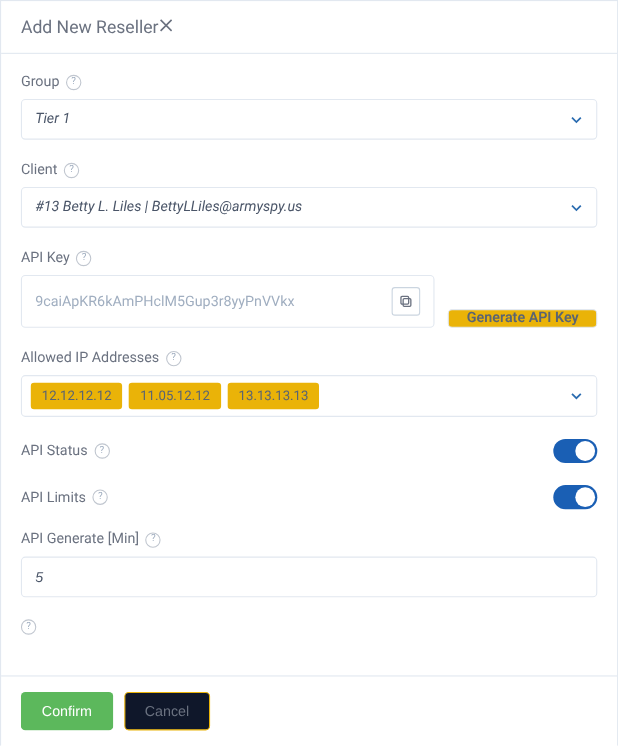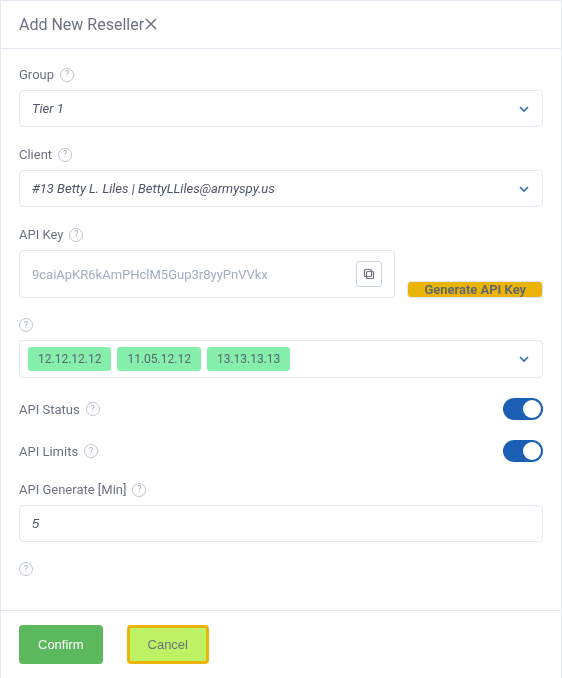--- a/index.html
+++ b/index.html
@@ -130,21 +130,21 @@
   .ip-row {
     border: 1px solid #e2e8f0;
     border-radius: 4px;
     padding: 6px 8px;
     display: flex;
     align-items: center;
     gap: 6px;
     position: relative;
   }
   .ip-tag {
-    background: #86efac;
+    background: #eab308;
     color: #5a6472;
     font-size: 12px;
     padding: 5px 10px;
     border-radius: 3px;
   }
   .ip-dropdown {
     margin-left: auto;
     padding-right: 4px;
   }
   .toggle-row {
@@ -168,38 +168,38 @@
     height: 18px;
     background: #fff;
     border-radius: 50%;
     top: 2px;
     right: 2px;
   }
   .modal-footer {
     border-top: 1px solid #e2e8f0;
     padding: 14px 18px;
     display: flex;
-    gap: 24px;
+    gap: 10px;
   }
   .btn {
     padding: 9px 18px;
     border-radius: 4px;
     font-size: 13px;
     cursor: pointer;
     border: 1px solid transparent;
   }
   .btn-confirm {
     background: #5cb85c;
     color: #fff;
     font-weight: 500;
   }
   .btn-cancel {
-    background: #bef264;
-    color: #6b7280;
-    border: 3px solid #eab308;
+    background: #0f172a;
+    color: #6b7280;
+    border: 1px solid #eab308;
   }
 </style>
 </head>
 <body>
 
 <div class="modal">
 
   <div class="modal-header">
     <div class="modal-title">Add New Reseller</div>
     <div class="modal-close">
@@ -257,20 +257,21 @@
           </div>
         </div>
         <div class="gen-btn">
           <span>Generate API Key</span>
         </div>
       </div>
     </div>
 
     <div class="field">
       <div class="field-label">
+        <span>Allowed IP Addresses</span>
         <span class="help-icon">?</span>
       </div>
       <div class="ip-row">
         <span class="ip-tag">12.12.12.12</span>
         <span class="ip-tag">11.05.12.12</span>
         <span class="ip-tag">13.13.13.13</span>
         <span class="chevron-down ip-dropdown">
           <svg width="12" height="12" viewBox="0 0 12 12" fill="none" stroke="currentColor" stroke-width="1.6">
               <path d="M2 4 L6 8 L10 4"></path>
             </svg>

